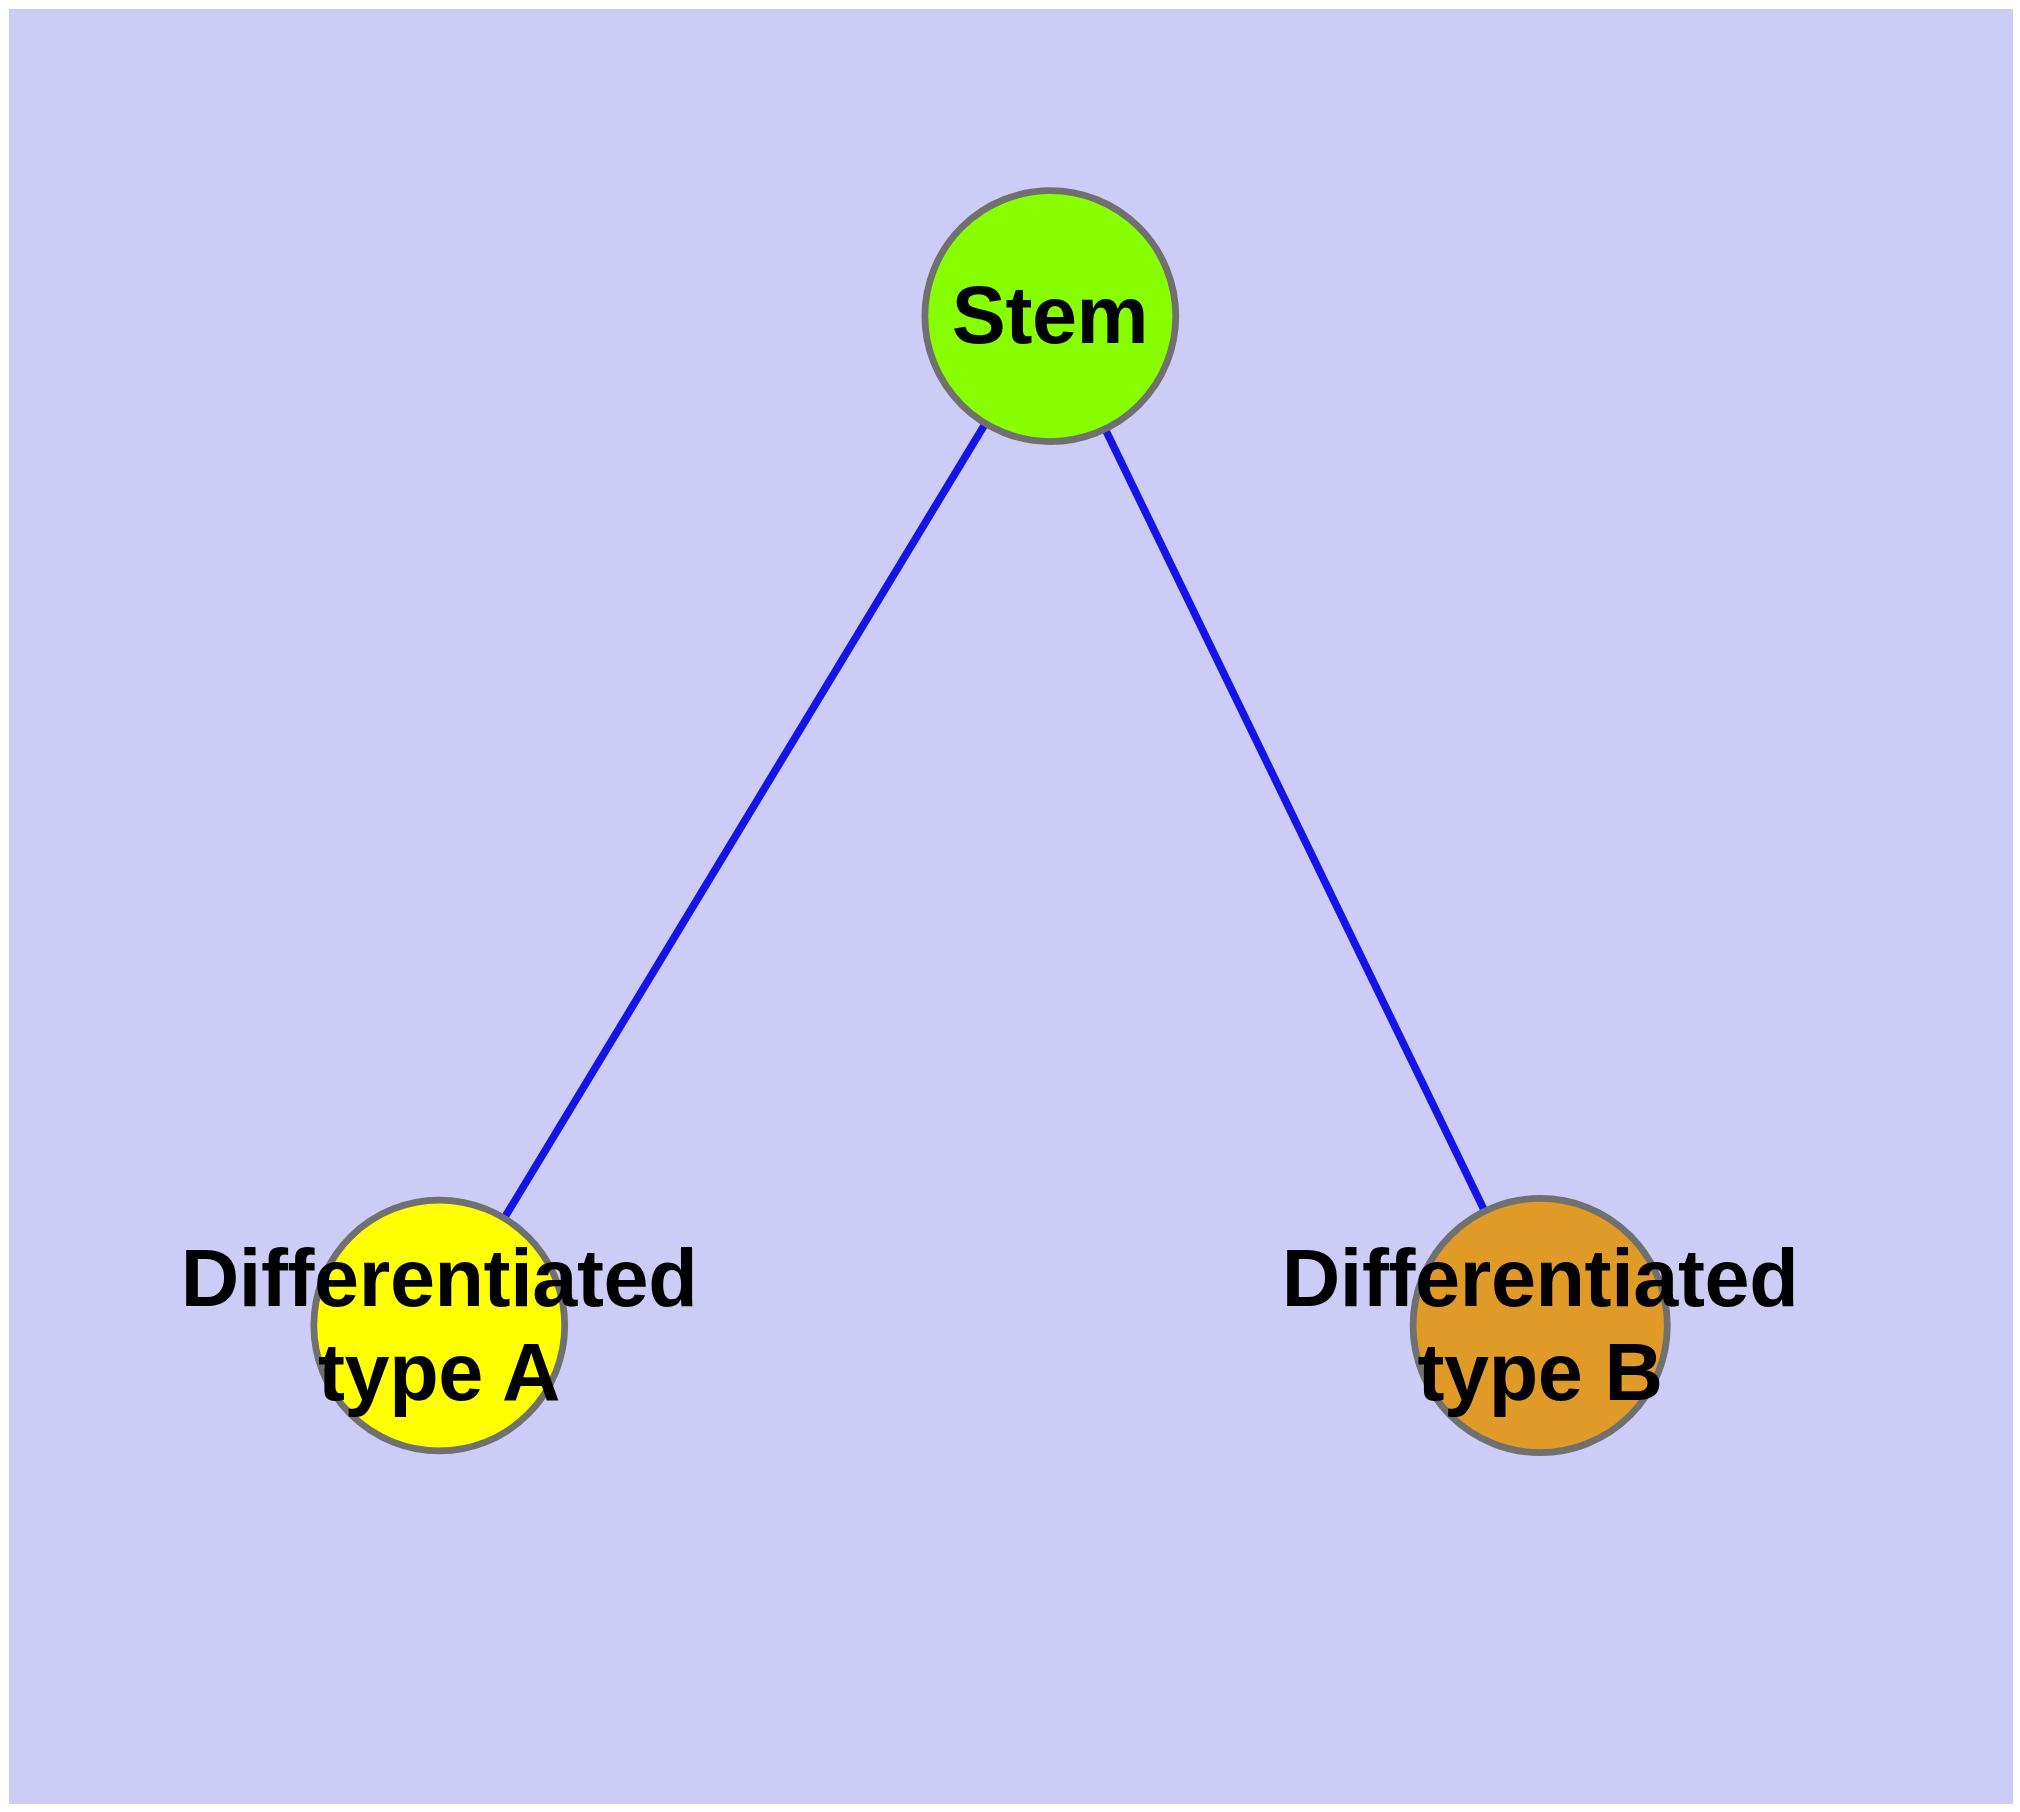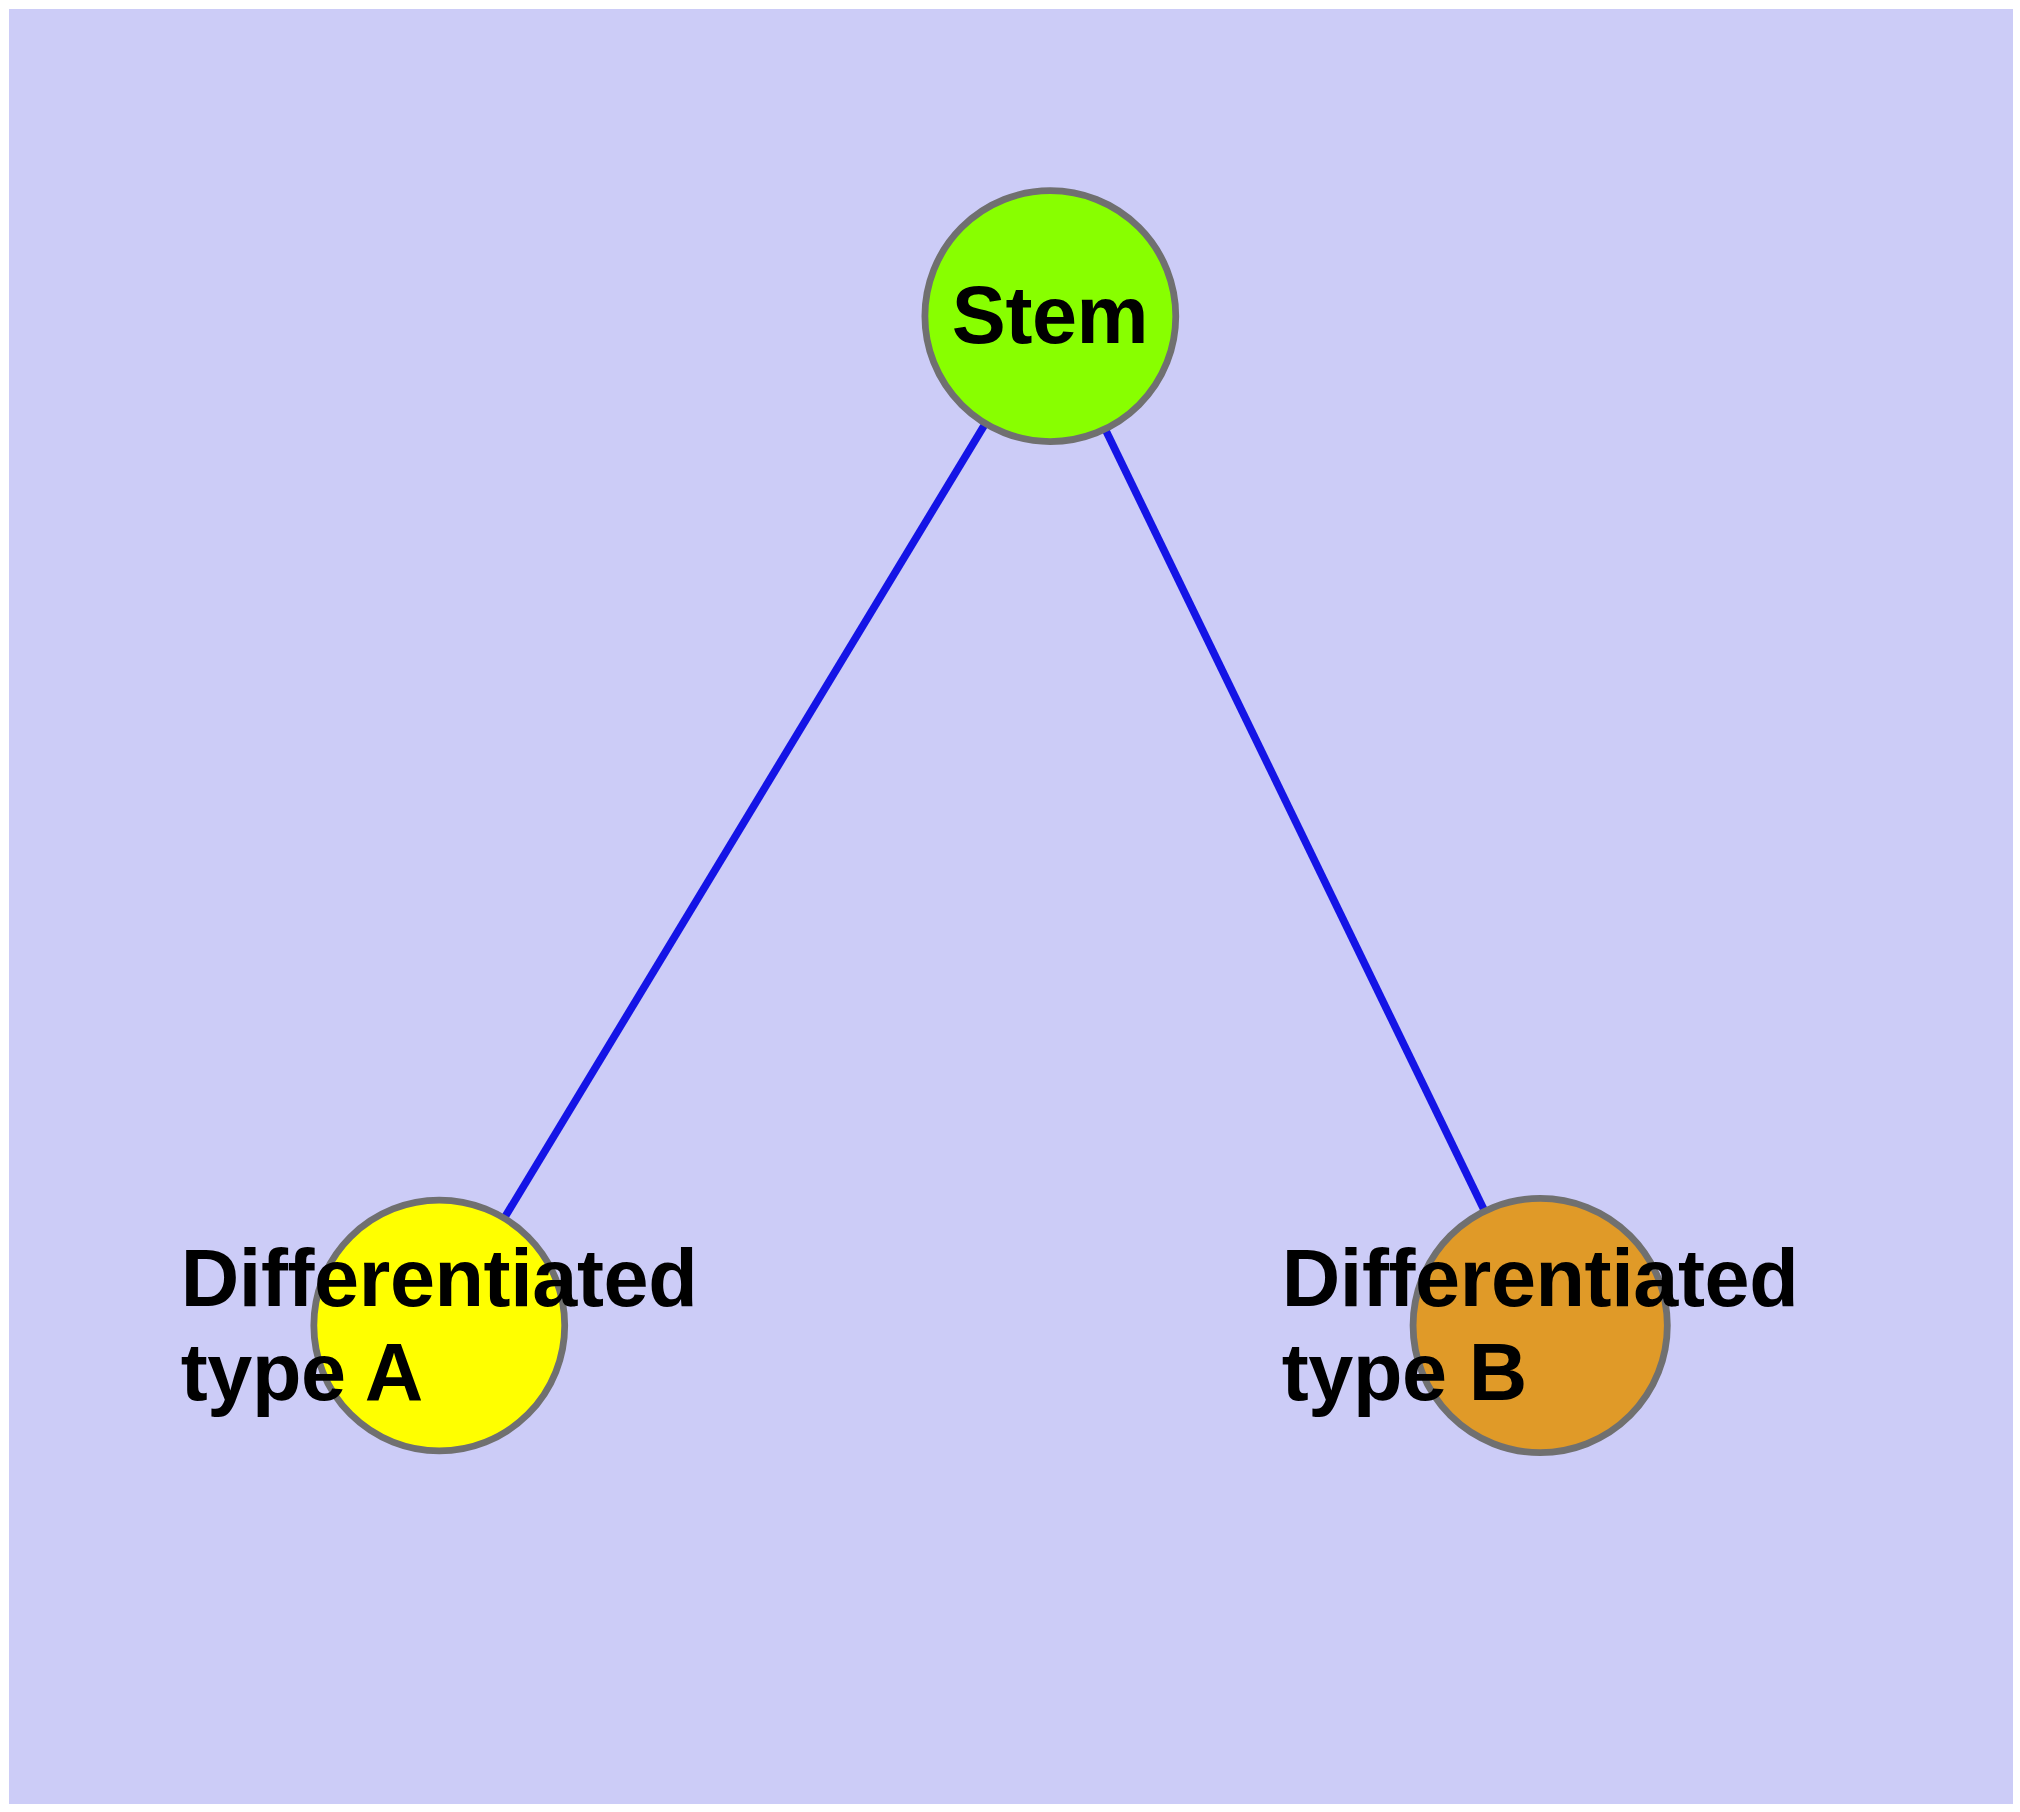--- a/index.html
+++ b/index.html
@@ -30,20 +30,21 @@
     top: 0;
     width: 2021px;
     height: 1812px;
   }
   .node-label {
     position: absolute;
     color: #000000;
     font-weight: bold;
     font-size: 81px;
     line-height: 1.16;
+    text-align: center;
     white-space: pre;
     letter-spacing: -0.4px;
     transform: translate(-50%, -50%);
     pointer-events: none;
     -webkit-font-smoothing: antialiased;
   }
 </style>
 </head>
 <body>
 

